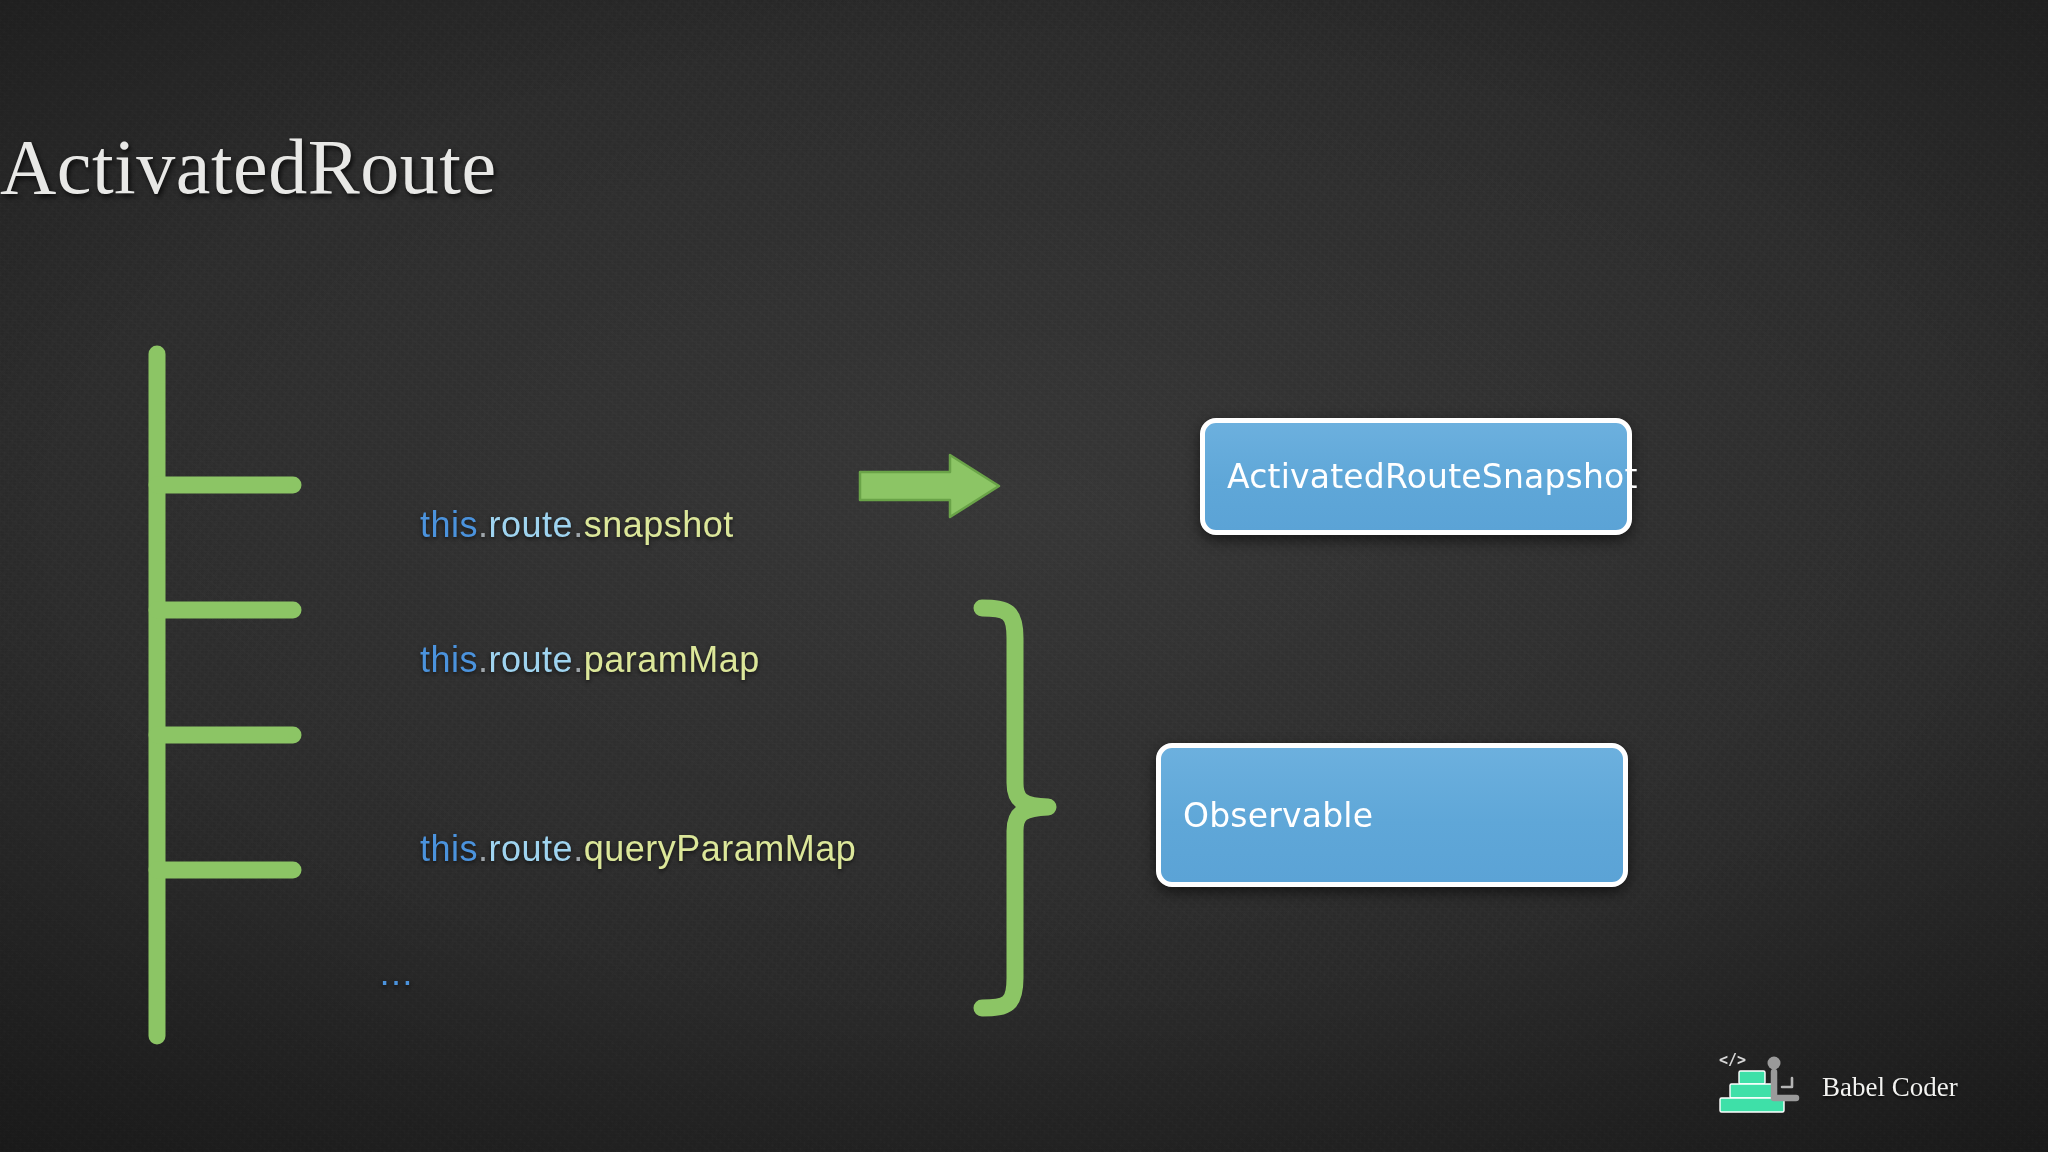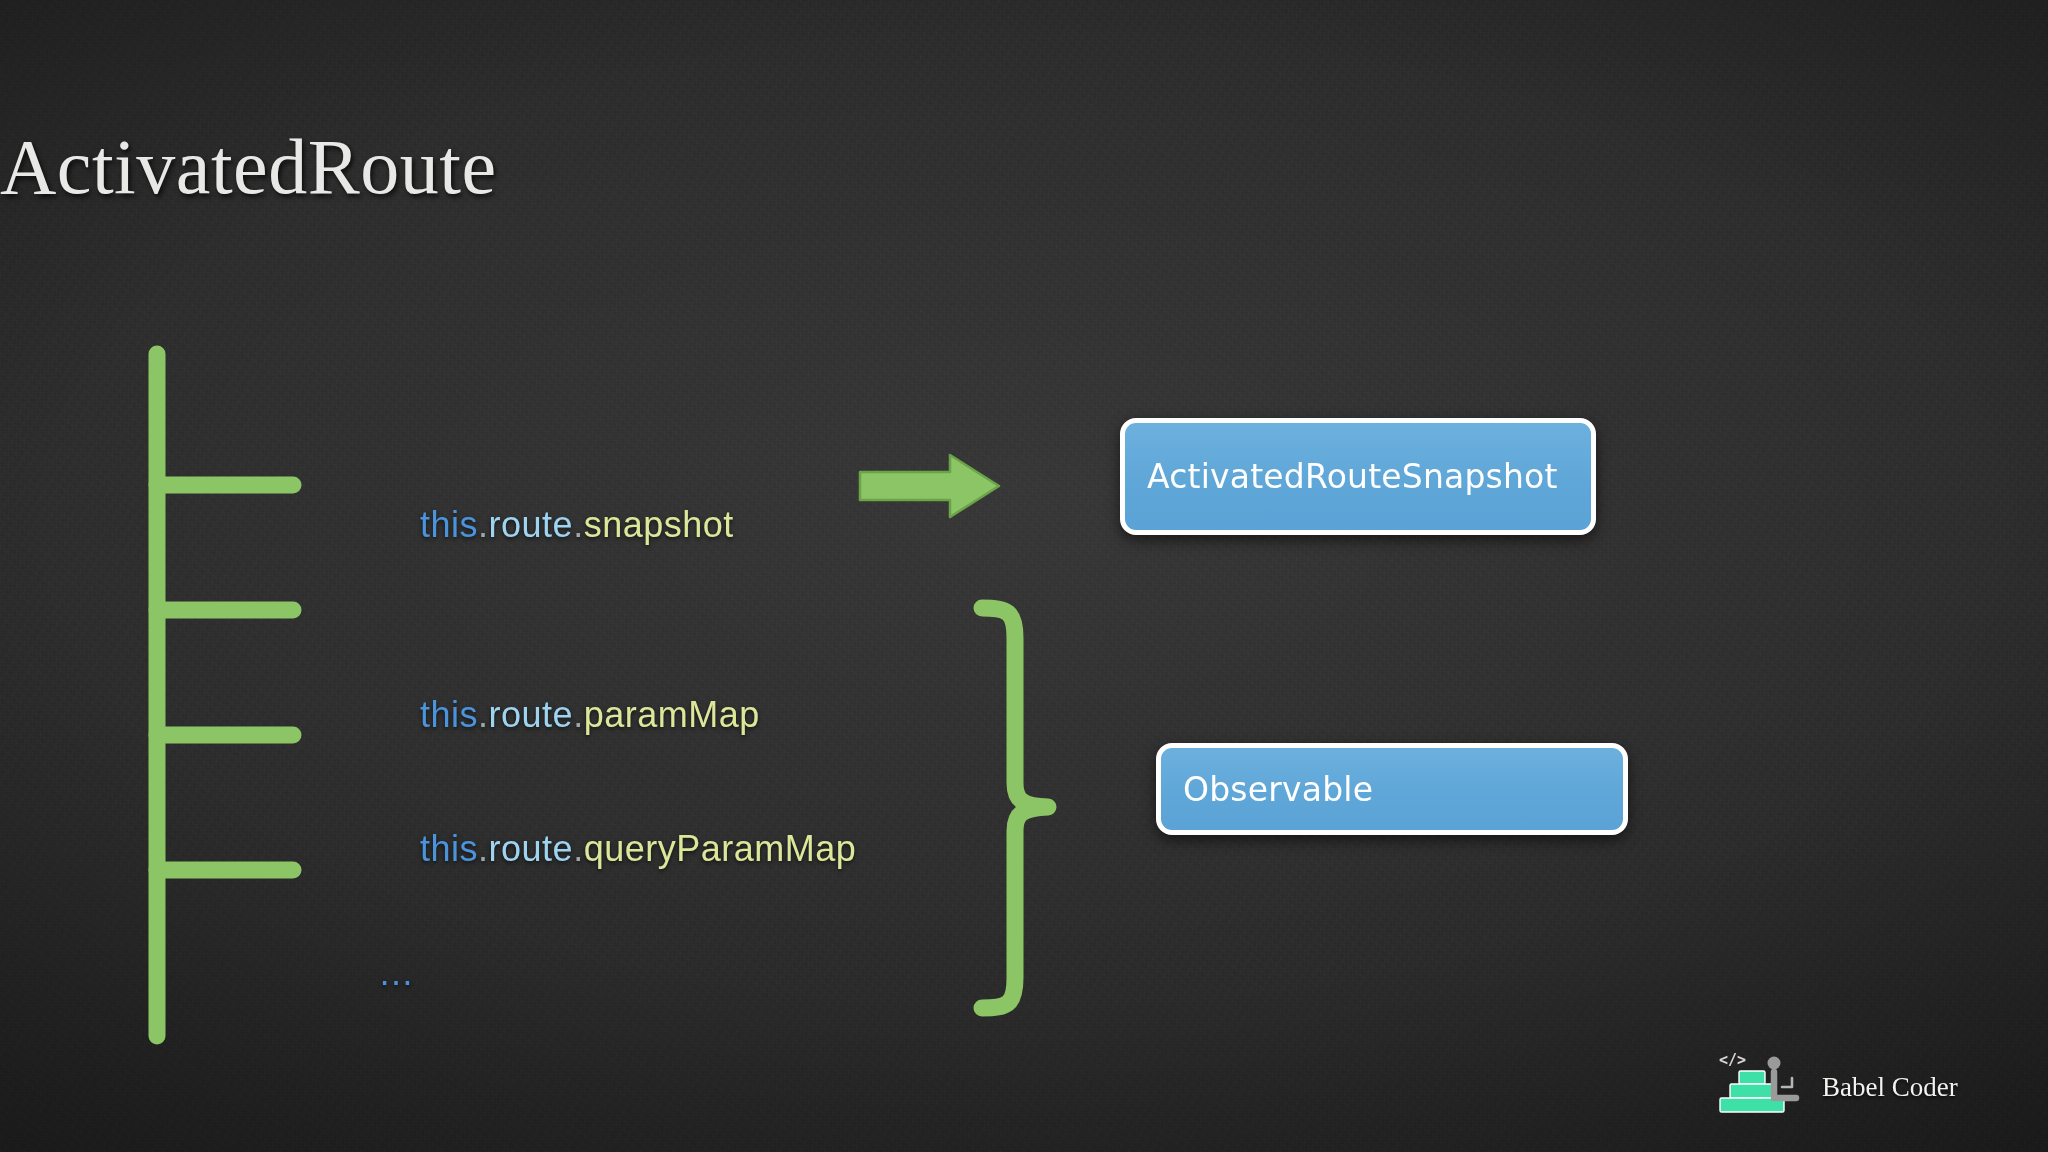--- a/index.html
+++ b/index.html
@@ -129,21 +129,21 @@
         <line x1="17" y1="395" x2="153" y2="395"></line>
         <line x1="17" y1="530" x2="153" y2="530"></line>
       </g>
     </svg>
   </div>
 
   <div class="code-line" style="left:378px; top:462px;">
     <span class="tok-this">this</span><span class="tok-dot">.</span><span class="tok-prop">route</span><span class="tok-dot">.</span><span class="tok-member">snapshot</span>
   </div>
 
-  <div class="code-line" style="left:378px; top:652px;">
+  <div class="code-line" style="left:378px; top:597px;">
     <span class="tok-this">this</span><span class="tok-dot">.</span><span class="tok-prop">route</span><span class="tok-dot">.</span><span class="tok-member">paramMap</span>
   </div>
 
   <div class="code-line" style="left:378px; top:786px;">
     <span class="tok-this">this</span><span class="tok-dot">.</span><span class="tok-prop">route</span><span class="tok-dot">.</span><span class="tok-member">queryParamMap</span>
   </div>
 
   <div class="code-line tok-ellipsis" style="left:378px; top:952px;">…</div>
 
   <div class="arrow" style="left:858px; top:452px;">
@@ -152,25 +152,25 @@
     </svg>
   </div>
 
   <div class="brace" style="left:960px; top:598px;">
     <svg width="110" height="420" viewBox="0 0 110 420" xmlns="http://www.w3.org/2000/svg">
       <path d="M22 10 C 48 10, 55 14, 55 40 L55 185 C55 202, 62 208, 88 209
                C62 210, 55 216, 55 233 L55 380 C55 406, 48 410, 22 410" fill="none" stroke="#8CC565" stroke-width="17" stroke-linecap="round" stroke-linejoin="round"></path>
     </svg>
   </div>
 
-  <div class="box" style="left:1120px; top:418px; width:476px; height:117px;">
+  <div class="box" style="left:1200px; top:418px; width:432px; height:117px;">
     <span>ActivatedRouteSnapshot</span>
   </div>
 
-  <div class="box" style="left:1156px; top:743px; width:472px; height:92px;">
+  <div class="box" style="left:1156px; top:743px; width:472px; height:144px;">
     <span>Observable</span>
   </div>
 
   <div class="logo" style="left:1712px; top:1050px;">
     <span>
       <svg width="100" height="70" viewBox="0 0 100 70" xmlns="http://www.w3.org/2000/svg">
 
         <g fill="#d8d8d8" font-family="DejaVu Sans Mono, monospace" font-size="15" font-weight="bold">
           <text x="7" y="15">&lt;/&gt;</text>
         </g>

